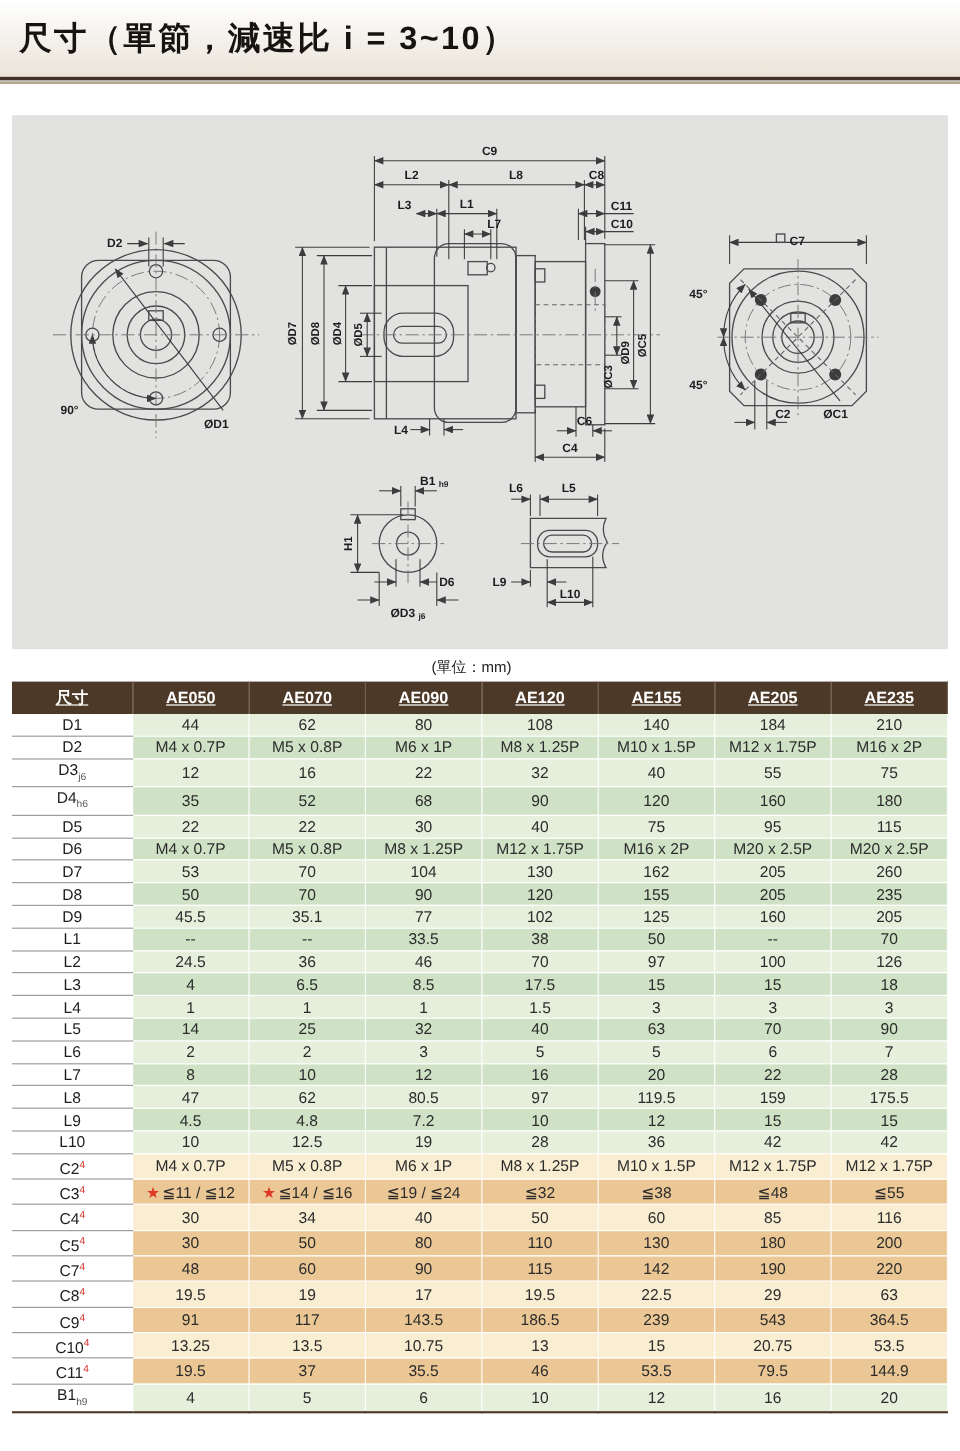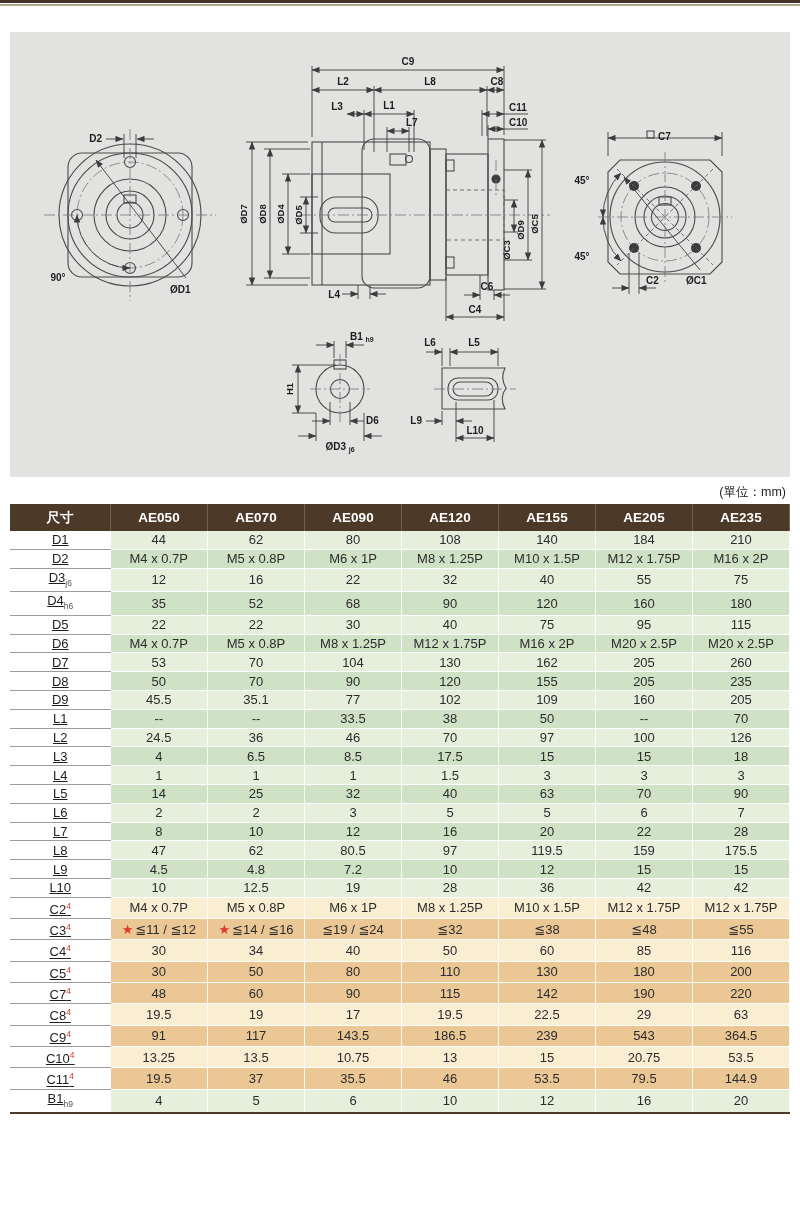--- a/index.html
+++ b/index.html
@@ -1,26 +1,26 @@
 <!DOCTYPE html>
 <html><head>
 <meta charset="utf-8">
 <style>
   html,body{margin:0;padding:0;background:#fff;width:800px;font-family:"Liberation Sans",sans-serif;}
   .page{width:800px;position:relative;}
   .header{padding:10px 0 0 16px;background:linear-gradient(#ffffff,#eae4d8);}
   .header h1{font-size:27px;margin:0;padding:4px 0 14px 0;color:#161310;letter-spacing:2px;font-weight:bold;}
   .rule{height:3px;background:#44312a;border-bottom:1px solid #fff;box-shadow:0 2px 0 #b6a58e;margin-bottom:2px;}
   .panel{margin:28px 10px 0 10px;height:445px;background:#e2e2e1;}
-  .unit-note{text-align:right;margin:7px 14px 3px 0;font-size:12.5px;color:#222;}
+  .unit-note{text-align:center;margin:7px 14px 3px 0;font-size:12.5px;color:#222;}
   table{width:780px;margin:0 auto;border-collapse:collapse;table-layout:fixed;font-size:13px;border-bottom:2px solid #4d3928;}
-  thead th{background:#4d3928;color:#fff;font-weight:bold;height:25px;border-right:1px solid #71604e;font-size:13.5px;}
+  thead th{background:#4d3928;color:#fff;font-weight:bold;height:25px;border-right:1px solid #71604e;font-size:13.5px;text-decoration:underline;}
   thead th:first-child{width:98px;}
   td{height:17.8px;padding:0;text-align:center;color:#2c2c2c;line-height:17px;}
-  td.lblcell{background:#fff;border-bottom:1px solid #9d9d9d;color:#1e1e1e;text-decoration:underline;}
+  td.lblcell{background:#fff;border-bottom:1px solid #9d9d9d;color:#1e1e1e;}
   td.val{border-bottom:1px solid #fff;border-right:1px solid rgba(255,255,255,.85);}
   .g1{background:#e6efdc;}
   .g2{background:#cfe2c6;}
   .o1{background:#ebc795;}
   .o2{background:#f9edd2;}
   sub.lsub{font-size:8.5px;color:#555;}
   sup.lsup{font-size:8.5px;color:#d9352a;}
   span.star{color:#df3826;margin-right:2px;}
   
   .ln{fill:none;stroke:#4a4a4a;stroke-width:1.1;}
@@ -29,20 +29,23 @@
   .hid{fill:none;stroke:#656565;stroke-width:.9;stroke-dasharray:4 3;}
   svg text{font:600 10px "Liberation Sans",sans-serif;fill:#1d1d1d;}
   svg text.rot{font-size:9.5px;}
   tspan.small{font-size:7px;}
 </style>
 </head>
 <body>
 
 <div class="page">
 
+  <div class="header">
+    <h1>尺寸（單節，減速比 i = 3~10）</h1>
+  </div>
   <div class="rule"></div>
 
   <div class="panel">
     <svg width="780" height="445" viewBox="0 0 780 445">
       <defs>
         <marker id="ma" viewBox="0 0 10 8" markerWidth="9" markerHeight="7" refX="9.5" refY="4" orient="auto-start-reverse">
           <path d="M0 0L10 4L0 8Z" fill="#3c3c3c"></path>
         </marker>
         <pattern id="hatch" width="5" height="5" patternUnits="userSpaceOnUse" patternTransform="rotate(45)">
           <rect width="5" height="5" fill="#d8d8d6"></rect>
@@ -352,21 +355,21 @@
           <td class="val g2">155</td>
           <td class="val g2">205</td>
           <td class="val g2">235</td>
         </tr>
         <tr>
           <td class="lblcell">D9</td>
           <td class="val g1">45.5</td>
           <td class="val g1">35.1</td>
           <td class="val g1">77</td>
           <td class="val g1">102</td>
-          <td class="val g1">109</td>
+          <td class="val g1">125</td>
           <td class="val g1">160</td>
           <td class="val g1">205</td>
         </tr>
         <tr>
           <td class="lblcell">L1</td>
           <td class="val g2">--</td>
           <td class="val g2">--</td>
           <td class="val g2">33.5</td>
           <td class="val g2">38</td>
           <td class="val g2">50</td>

